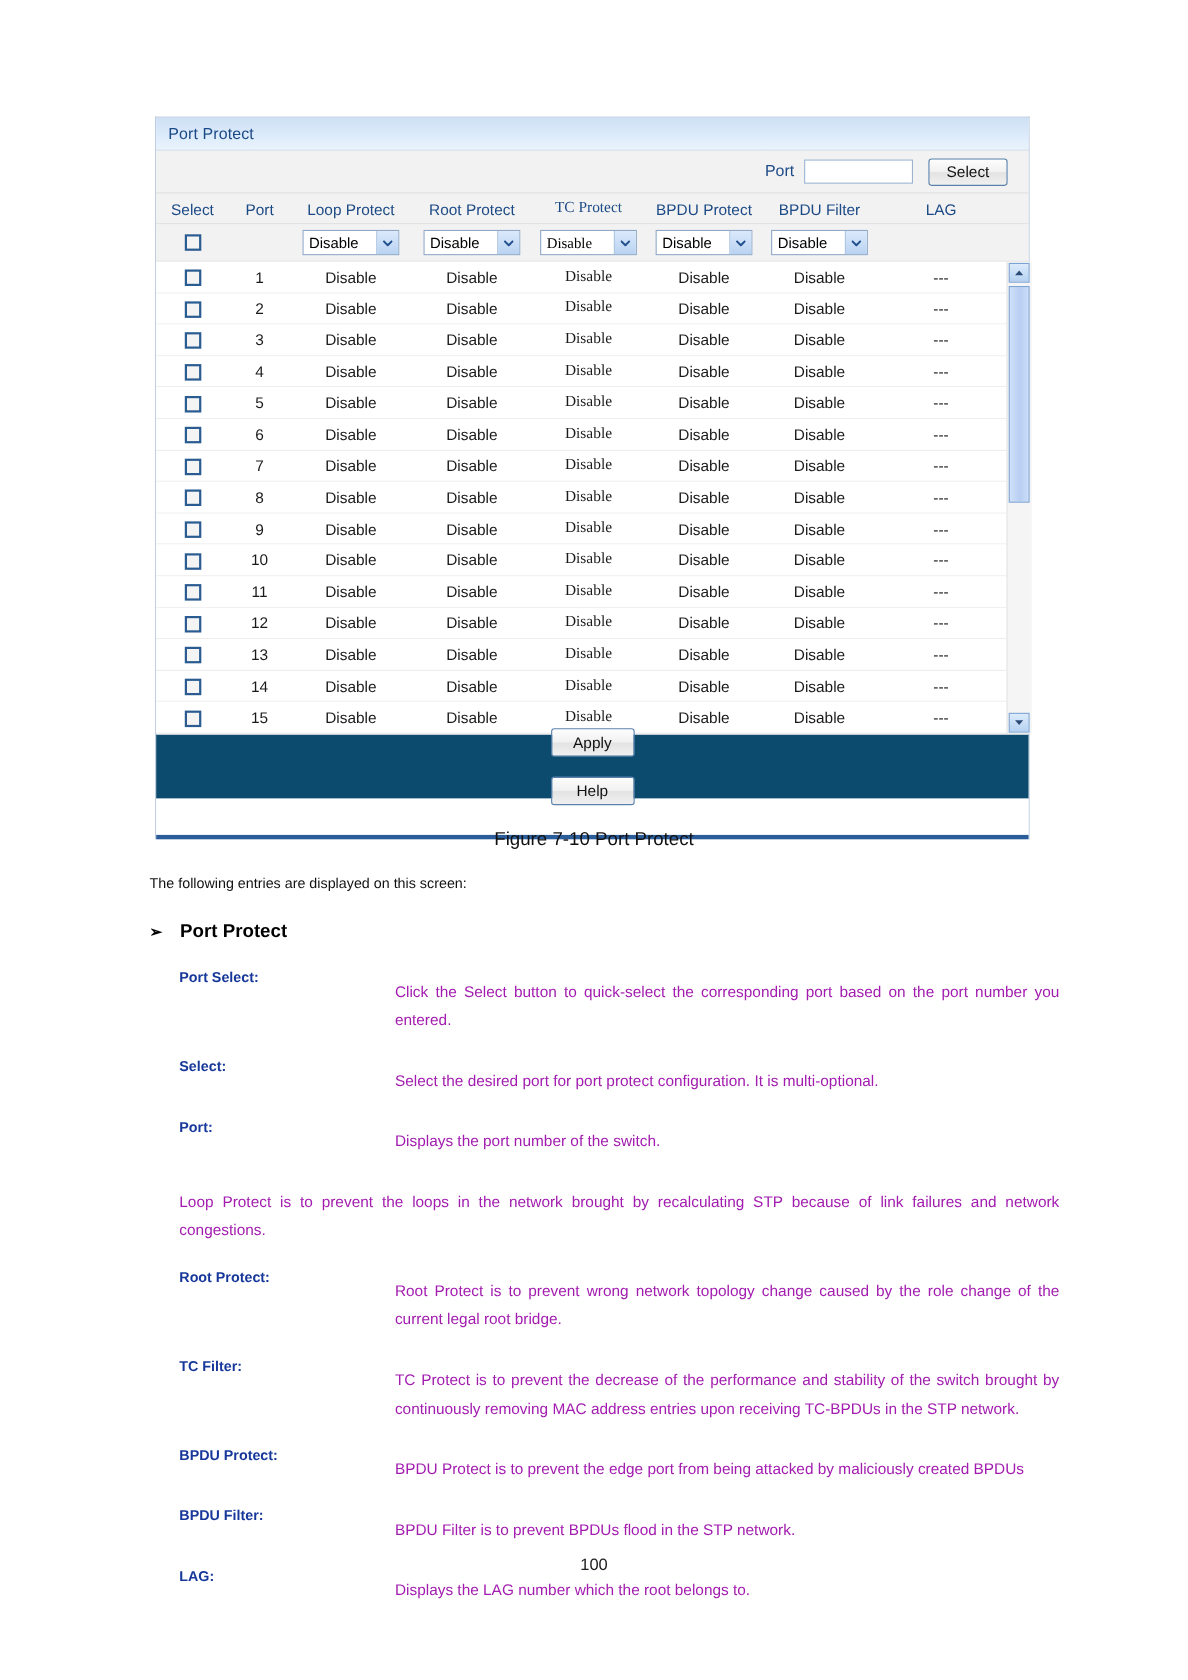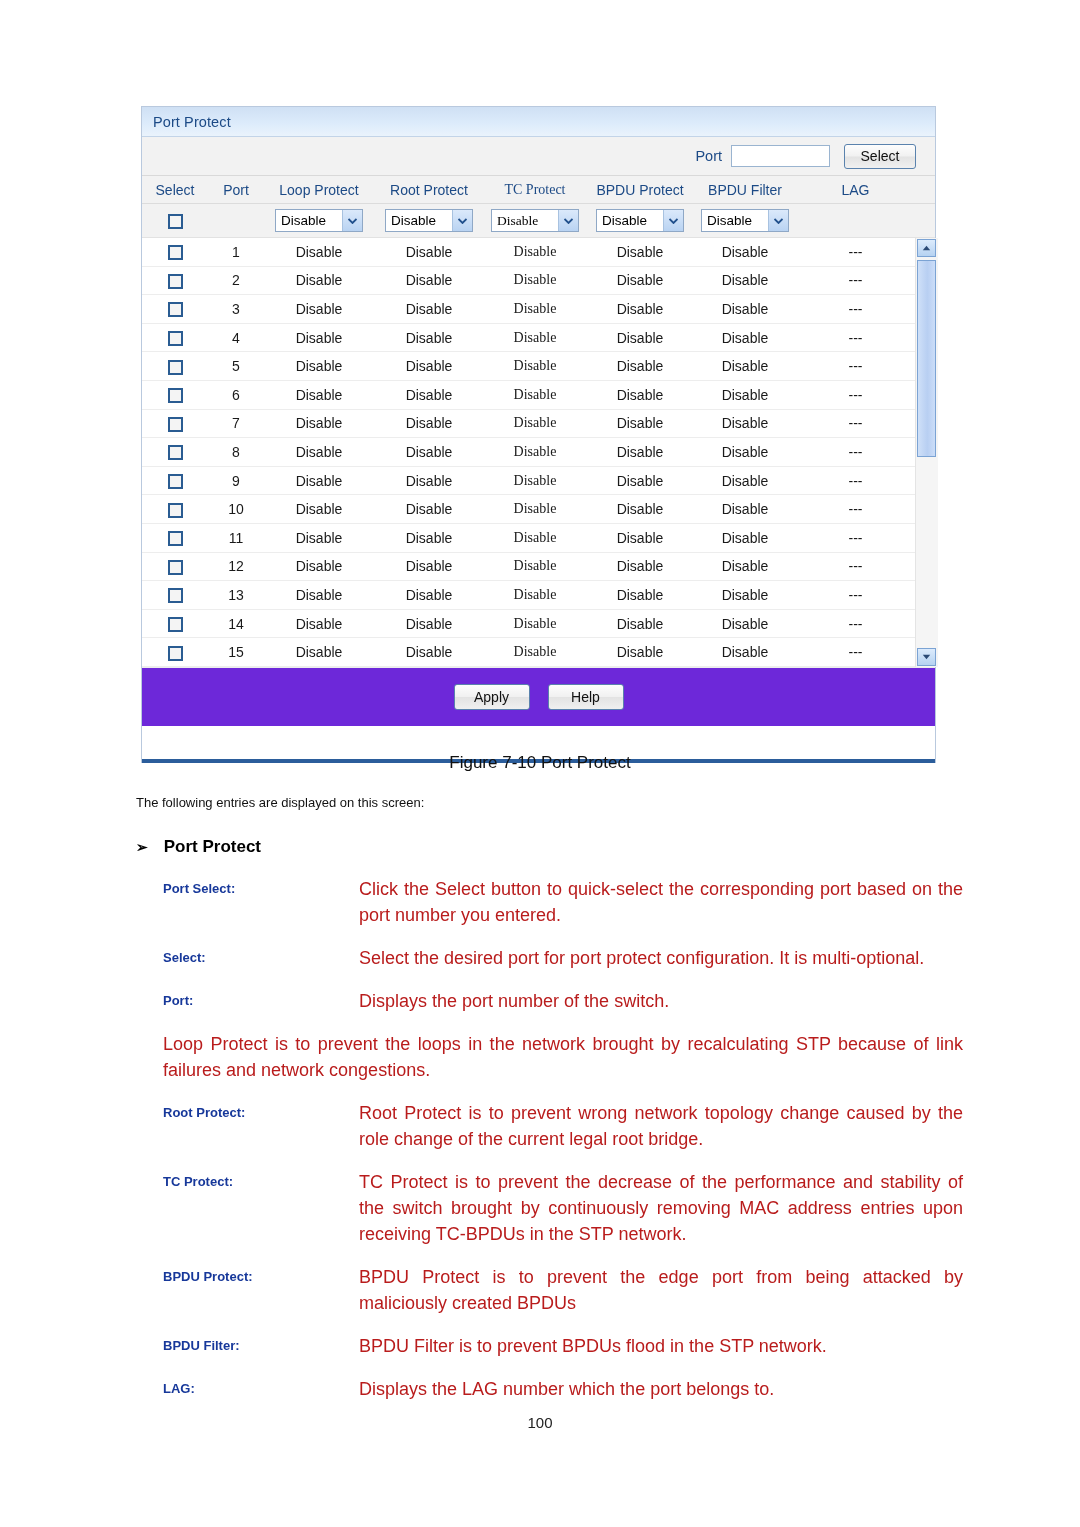--- a/index.html
+++ b/index.html
@@ -216,23 +216,24 @@
     border: 1px solid #7ba3d4;
     box-sizing: border-box;
     cursor: pointer;
   }
 
   #panel-actions {
     height: 58px;
     display: flex;
     align-items: center;
     justify-content: center;
-    background: #6d28d9;
+    background: #0c4a6e;
     gap: 18px;
     border-top: 1px solid #ededed;
+    flex-direction: column;
   }
   #panel-actions .win-btn { margin-left: 0; min-width: 76px; height: 26px; line-height: 24px; }
   #panel-bottom-space { height: 33px; background: #ffffff; }
   #panel-bottom-rule {
     height: 4px;
     background: #2b5d9b;
   }
 
   
   #figure-caption {
@@ -280,24 +281,25 @@
   .def-term {
     width: 196px;
     flex: none;
     font-size: 13px;
     font-weight: bold;
     color: #17389a;
     line-height: 26px;
   }
   .def-desc {
     flex: 1;
-    font-size: 18px;
-    color: #b91c1c;
+    font-size: 14px;
+    color: #a21caf;
     line-height: 26px;
     text-align: justify;
+    margin-top: 12px;
   }
   .def-desc.nojustify { text-align: left; }
 
   #page-number {
     position: absolute;
     left: 0;
     top: 1414px;
     width: 1080px;
     text-align: center;
     font-size: 15px;
@@ -597,30 +599,30 @@
       <div class="def-desc nojustify">Displays the port number of the switch.</div>
     </div>
     <div class="def-item">
       <div class="def-desc">Loop Protect is to prevent the loops in the network brought by recalculating STP because of link failures and network congestions.</div>
     </div>
     <div class="def-item">
       <div class="def-term">Root Protect:</div>
       <div class="def-desc">Root Protect is to prevent wrong network topology change caused by the role change of the current legal root bridge.</div>
     </div>
     <div class="def-item">
-      <div class="def-term">TC Protect:</div>
+      <div class="def-term">TC Filter:</div>
       <div class="def-desc">TC Protect is to prevent the decrease of the performance and stability of the switch brought by continuously removing MAC address entries upon receiving TC-BPDUs in the STP network.</div>
     </div>
     <div class="def-item">
       <div class="def-term">BPDU Protect:</div>
       <div class="def-desc">BPDU Protect is to prevent the edge port from being attacked by maliciously created BPDUs</div>
     </div>
     <div class="def-item">
       <div class="def-term">BPDU Filter:</div>
       <div class="def-desc nojustify">BPDU Filter is to prevent BPDUs flood in the STP network.</div>
     </div>
     <div class="def-item">
       <div class="def-term">LAG:</div>
-      <div class="def-desc nojustify">Displays the LAG number which the port belongs to.</div>
+      <div class="def-desc nojustify">Displays the LAG number which the root belongs to.</div>
     </div>
   </div>
 
 <div id="page-number">100</div>
 
 </body></html>

